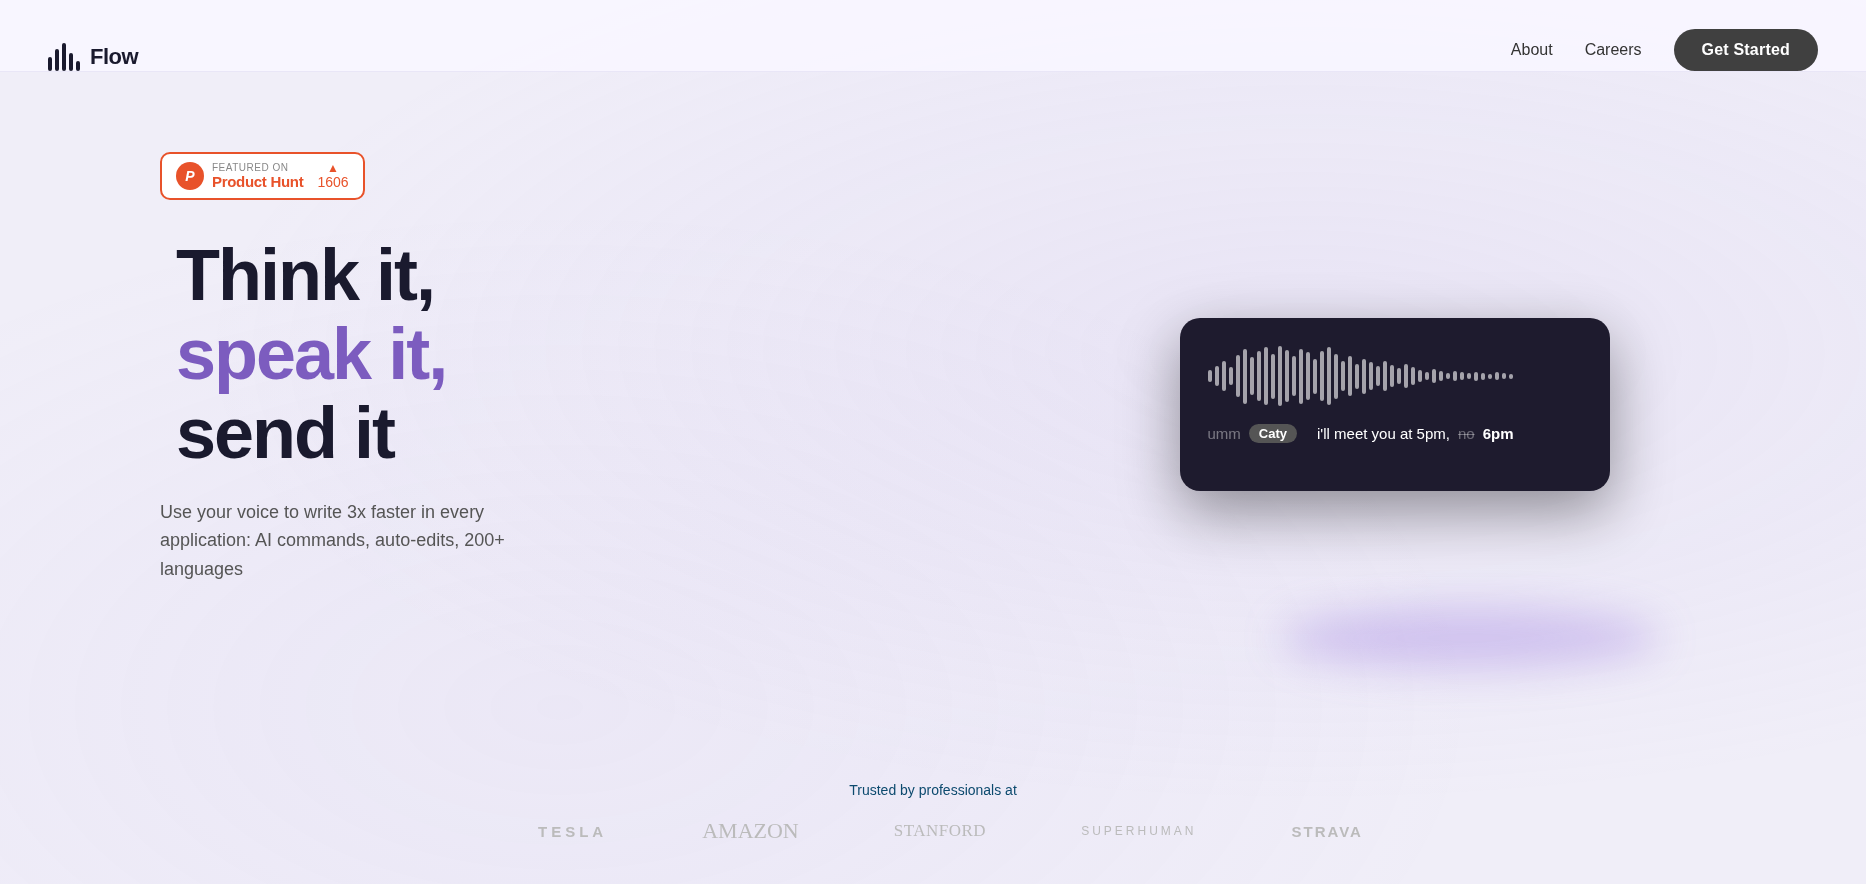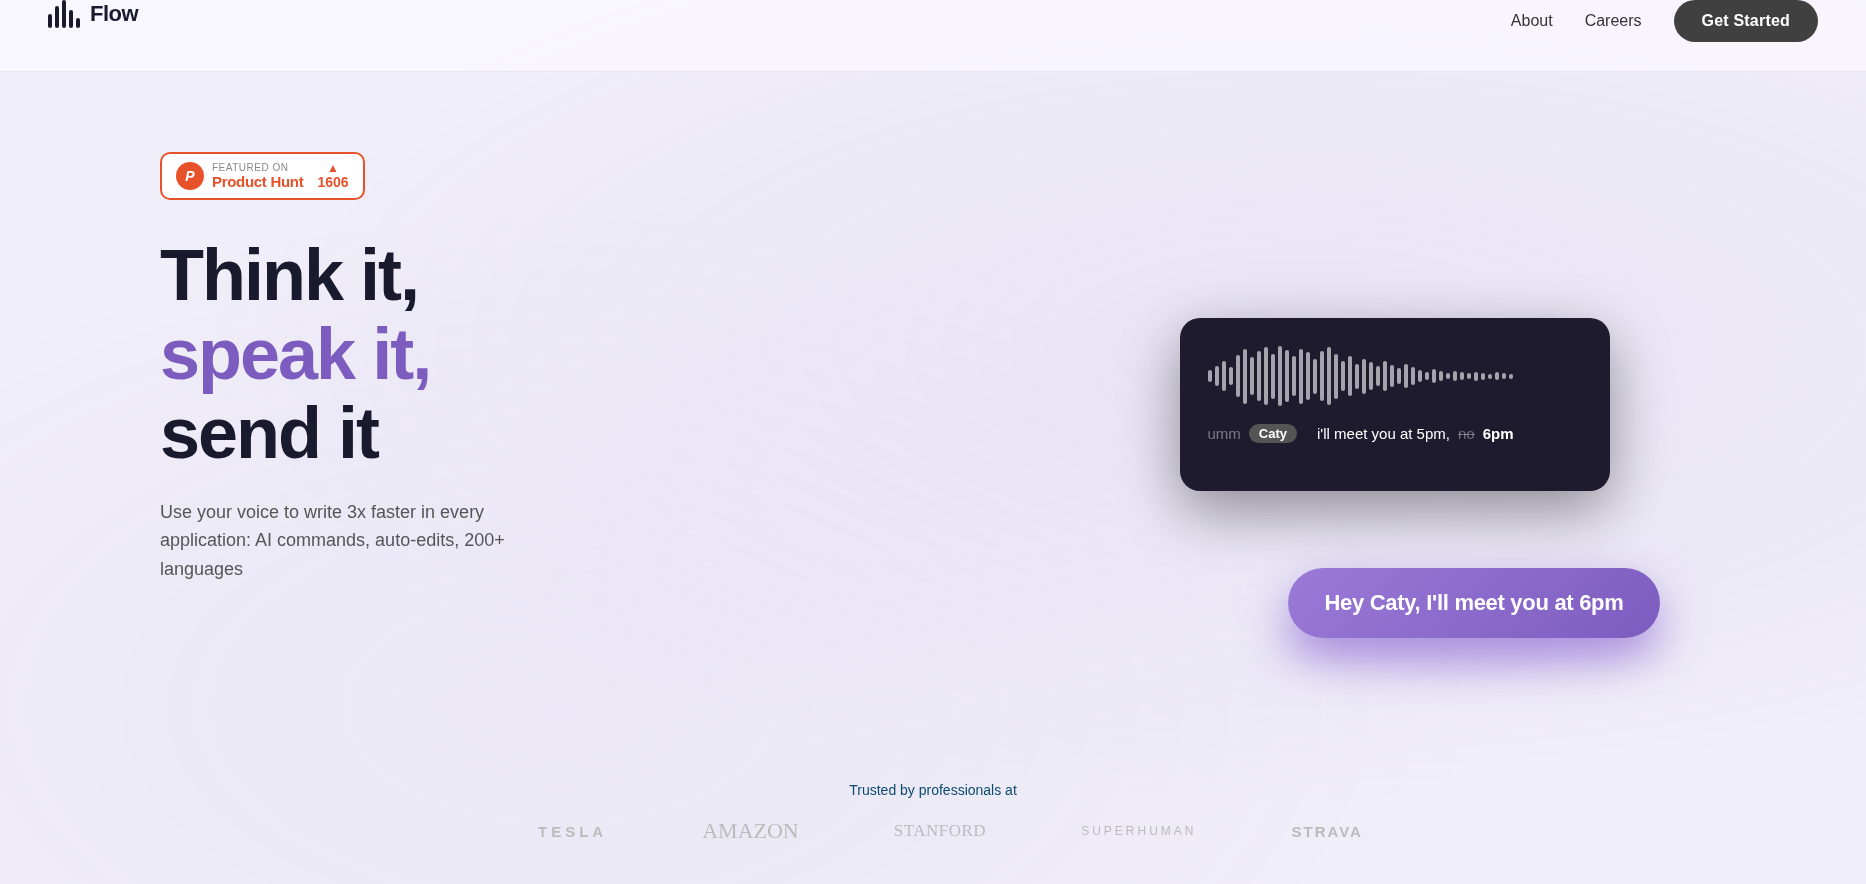--- a/index.html
+++ b/index.html
@@ -13,21 +13,21 @@
       position: relative;
     }
 
     
     nav {
       position: fixed;
       top: 0; left: 0; right: 0;
       height: 72px;
       background: rgba(248, 246, 255, 0.95);
       display: flex;
-      align-items: flex-start;
+      align-items: flex-end;
       justify-content: space-between;
       padding: 0 48px;
       z-index: 100;
       border-bottom: 1px solid rgba(200,195,230,0.3);
     }
 
     .nav-logo {
       display: flex;
       align-items: center;
       gap: 10px;
@@ -151,27 +151,28 @@
     }
 
     .ph-arrow {
       color: #e8522a;
       font-size: 12px;
       line-height: 1;
     }
 
     .ph-count {
       font-size: 14px;
-      font-weight: 700;
+      font-weight: 400;
       color: #e8522a;
     }
 
     
     .hero-heading {
       margin-bottom: 24px;
+      margin-left: 16px;
     }
 
     .hero-line {
       display: block;
       font-size: 72px;
       font-weight: 900;
       line-height: 1.1;
       letter-spacing: -2px;
     }
 
@@ -484,21 +485,20 @@
           <span class="trans-text">umm</span>
           <span class="trans-name-badge">Caty</span>
           <span class="trans-main">i'll meet you at 5pm,</span>
           <span class="trans-strikethrough">no</span>
           <span class="trans-corrected">6pm</span>
         </div>
       </div>
 
       <div class="result-shadow"></div>
 
-      <div class="result-card">Hey Caty, I'll meet you at 6pm</div>
     </div>
   </div>
 
 </div>
 
 <div class="trusted-section">
   <span class="trusted-text">Trusted by professionals at</span>
   <div class="logos-row">
     <span class="logo-item logo-tesla">TESLA</span>
     <span class="logo-item logo-amazon">amazon</span>

